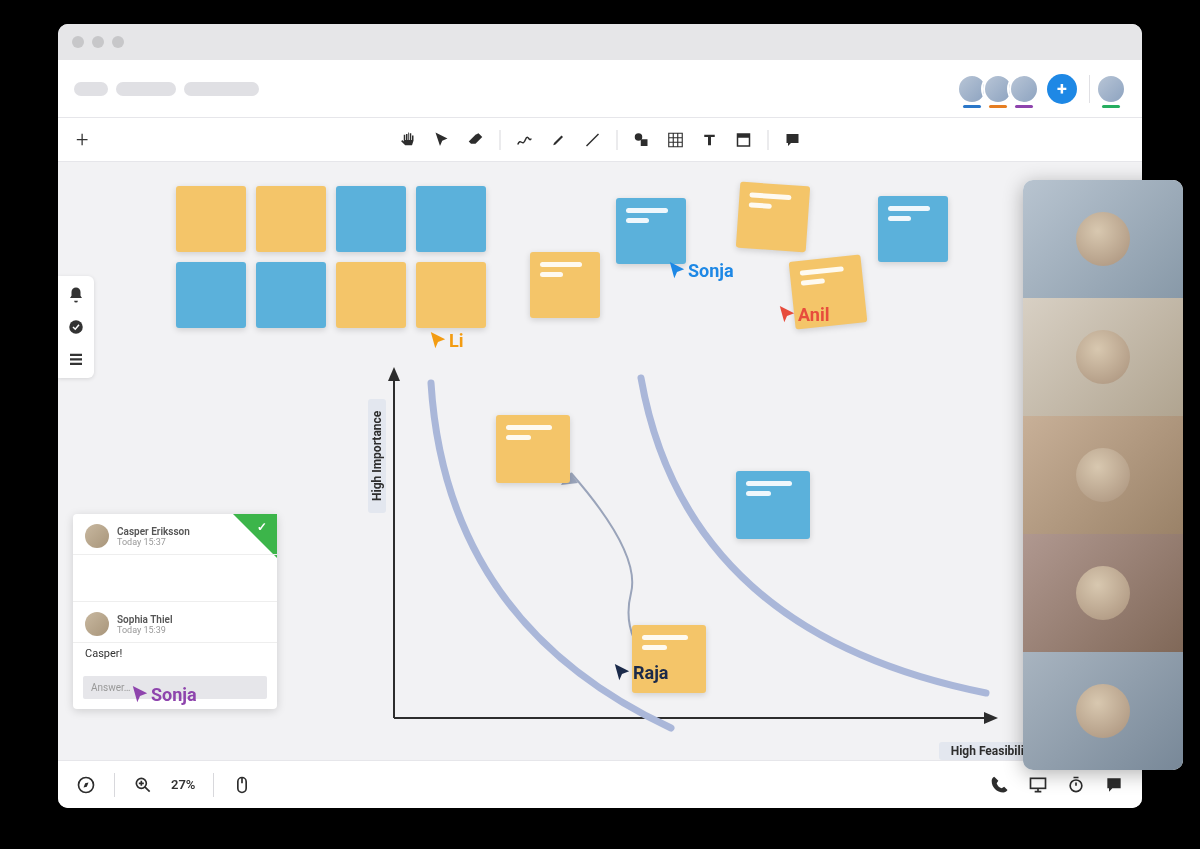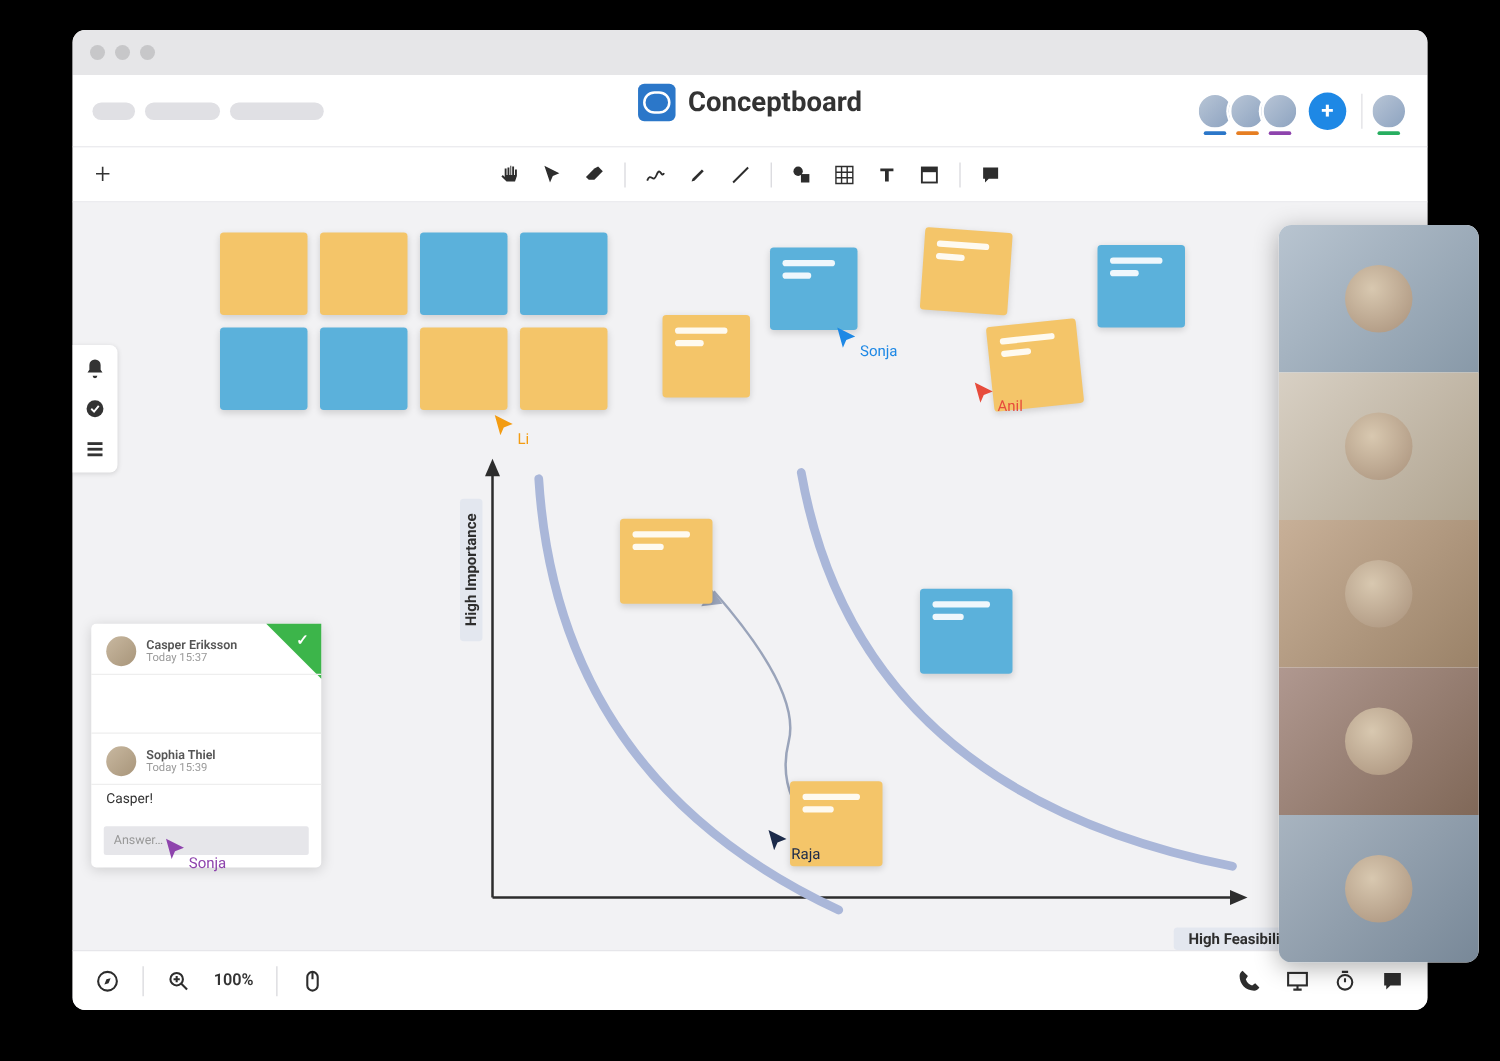--- a/index.html
+++ b/index.html
@@ -39,27 +39,27 @@
 
   .axis-box{position:absolute;left:318px;top:201px;width:640px;height:375px;}
   .axis-y-label{position:absolute;left:-8px;top:60px;transform:rotate(-90deg);transform-origin:left top;font-size:12px;font-weight:700;color:#2d2d2d;background:#e3e7ef;padding:2px 12px;border-radius:3px;white-space:nowrap;}
   .axis-x-label{position:absolute;right:-30px;bottom:-22px;font-size:12px;font-weight:700;color:#2d2d2d;background:#e3e7ef;padding:2px 12px;border-radius:3px;}
   .axis-line{stroke:#2d2d2d;stroke-width:2;}
   .curve{stroke:#aab7d9;stroke-width:7;fill:none;stroke-linecap:round;}
   .arrow-path{stroke:#9aa4ba;stroke-width:2;fill:none;}
 
   .cursor { position:absolute; display:flex; align-items:flex-start; gap:2px; pointer-events:none;}
   .cursor svg{width:18px;height:22px;}
-  .cursor-label{font-size:12px;font-weight:400;margin-top:14px;}
+  .cursor-label{font-size:18px;font-weight:700;}
 
   .side-dock{position:absolute;left:0;top:252px;width:36px;background:#fff;border-radius:0 6px 6px 0;box-shadow:0 1px 4px rgba(0,0,0,.12);padding:10px 0;display:flex;flex-direction:column;align-items:center;gap:14px;}
   .side-dock .ic{width:18px;height:18px;color:#333;cursor:pointer;}
   .side-dock .ic svg{width:18px;height:18px;fill:currentColor;}
 
-  .comment-card{position:absolute;left:15px;top:475px;width:184px;background:#fff;border-radius:4px;box-shadow:0 2px 10px rgba(0,0,0,.15);font-size:11px;}
+  .comment-card{position:absolute;left:15px;top:490px;width:204px;background:#fff;border-radius:4px;box-shadow:0 2px 10px rgba(0,0,0,.15);font-size:11px;}
   .comment-card .corner{position:absolute;top:0;right:0;width:0;height:0;border-style:solid;border-width:0 44px 44px 0;border-color:transparent #3cb54a transparent transparent;}
   .comment-card .corner::after{content:"✓";position:absolute;top:6px;left:24px;color:#fff;font-size:12px;font-weight:700;}
   .c-row{padding:10px 12px 6px;border-bottom:1px solid #eee;position:relative;}
   .c-row:last-of-type{border-bottom:none;}
   .c-head{display:flex;gap:8px;align-items:center;}
   .c-av{width:24px;height:24px;border-radius:50%;background:linear-gradient(135deg,#c8b8a0,#a8957a);}
   .c-name{font-size:10px;font-weight:600;color:#555;}
   .c-time{font-size:9px;color:#999;}
   .c-mention{color:#1e88e5;font-size:11px;padding:6px 12px 10px;display:block;}
   .c-body{padding:4px 12px 10px;font-size:11px;color:#333;}
@@ -105,24 +105,20 @@
         </div>
       <div class="av u3">
           <span class="underline"></span>
         </div>
       <div class="add">+</div>
       <div class="divider"></div>
       <div class="av me">
           <span class="underline"></span>
         </div>
     </div>
-  </div>
-  <div class="brand">
-    <div class="brand-icon"></div>
-    <div class="brand-text">Conceptboard</div>
   </div>
 
   <div class="toolbar">
     <div class="plus-left">+</div>
     <div class="tools-center">
       <div class="tb-icon">
           <svg viewBox="0 0 24 24">
             <path d="M13 2v10h-1V4h-2v8H9V5H7v9l-2-2-1.5 1.5L9 19h9l2-6V6h-2v6h-1V3h-2v9h-1V2z"></path>
           </svg>
         </div>
@@ -265,21 +261,21 @@
           <path d="M2 2l5 18 3-7 8-3z" fill="#1e88e5"></path>
         </svg>
       <span class="cursor-label" style="color:#1e88e5">Sonja</span>
     </div>
     <div class="cursor" style="left:720px;top:142px;">
       <svg viewBox="0 0 20 24">
           <path d="M2 2l5 18 3-7 8-3z" fill="#e74c3c"></path>
         </svg>
       <span class="cursor-label" style="color:#e74c3c">Anil</span>
     </div>
-    <div class="cursor" style="left:336px;top:168px;">
+    <div class="cursor" style="left:371px;top:168px;">
       <svg viewBox="0 0 20 24">
           <path d="M2 2l5 18 3-7 8-3z" fill="#f39c12"></path>
         </svg>
       <span class="cursor-label" style="color:#f39c12">Li</span>
     </div>
     <div class="cursor" style="left:555px;top:500px;">
       <svg viewBox="0 0 20 24">
           <path d="M2 2l5 18 3-7 8-3z" fill="#1b2a4a"></path>
         </svg>
       <span class="cursor-label" style="color:#1b2a4a">Raja</span>
@@ -337,21 +333,21 @@
       <div class="bb-ic"><svg viewBox="0 0 24 24">
             <circle cx="12" cy="12" r="9" fill="none" stroke="#2d2d2d" stroke-width="2"></circle>
             <path d="M15 9l-2 5-4 1 2-5z"></path>
           </svg></div>
       <div class="vsep" style="height:24px;"></div>
       <div class="bb-ic"><svg viewBox="0 0 24 24">
             <circle cx="10" cy="10" r="6" fill="none" stroke="#2d2d2d" stroke-width="2"></circle>
             <path d="M14.5 14.5L20 20" stroke="#2d2d2d" stroke-width="2"></path>
             <path d="M10 7v6M7 10h6" stroke="#2d2d2d" stroke-width="2"></path>
           </svg></div>
-      <span class="zoom-txt">100%</span>
+      <span class="zoom-txt">27%</span>
       <div class="vsep" style="height:24px;"></div>
       <div class="bb-ic"><svg viewBox="0 0 24 24">
             <rect x="7" y="3" width="10" height="18" rx="5" fill="none" stroke="#2d2d2d" stroke-width="2"></rect>
             <line x1="12" y1="3" x2="12" y2="10" stroke="#2d2d2d" stroke-width="2"></line>
           </svg></div>
     </div>
     <div class="bb-right">
       <div class="bb-ic"><svg viewBox="0 0 24 24">
             <path d="M6 3l4 4-2 3c1 3 3 5 6 6l3-2 4 4c-1 2-3 3-5 3-8 0-14-6-14-14 0-2 1-4 3-5z"></path>
           </svg></div>

